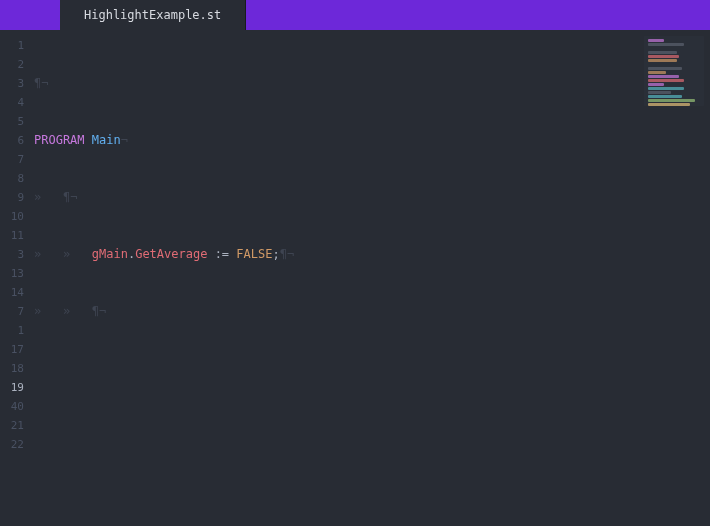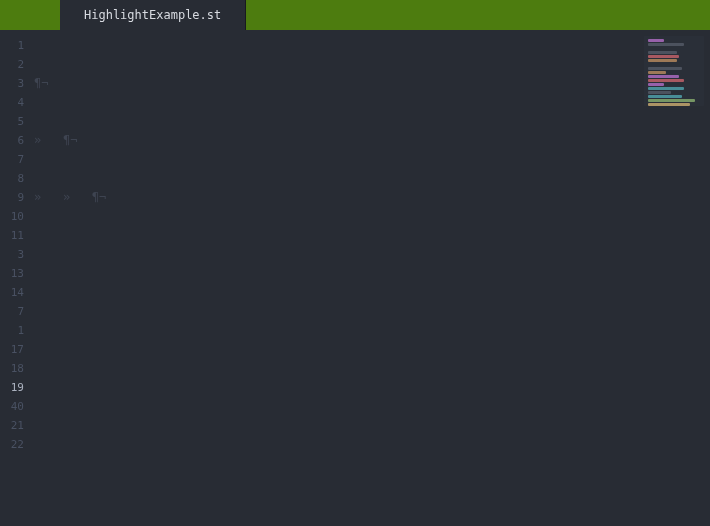--- a/index.html
+++ b/index.html
@@ -8,21 +8,21 @@
     height: 526px;
     background: #282c34;
     font-family: "Consolas", "Monaco", monospace;
     font-size: 12px;
     color: #abb2bf;
     overflow: hidden;
     position: relative;
   }
   .tabbar {
     height: 30px;
-    background: #4d7c0f;
+    background: #6d28d9;
     display: flex;
     align-items: stretch;
   }
   .tab {
     padding: 0 24px;
     display: flex;
     align-items: center;
     color: #d7dae0;
     font-size: 12px;
     border-right: 1px solid #181a1f;
@@ -109,21 +109,23 @@
       <div>17</div>
       <div>18</div>
       <div class="current">19</div>
       <div>40</div>
       <div>21</div>
       <div>22</div>
     </div>
 
   <div class="code">
     <span class="line"><span class="ws-mark">¶¬</span></span>
+    <span class="line"><span class="t-kw">PROGRAM</span> <span class="t-ident">Main</span><span class="ws-mark">¬</span></span>
     <span class="line"><span class="ws-dot">»   </span><span class="ws-mark">¶¬</span></span>
+    <span class="line"><span class="ws-dot">»   »   </span><span class="t-var">gMain</span><span class="t-punct">.</span><span class="t-member">GetAverage</span><span class="t-op"> := </span><span class="t-const">FALSE</span><span class="t-punct">;</span><span class="ws-mark">¶¬</span></span>
     <span class="line"><span class="ws-dot">»   »   </span><span class="ws-mark">¶¬</span></span>
     
     
     
     
     
     
     
     
     

